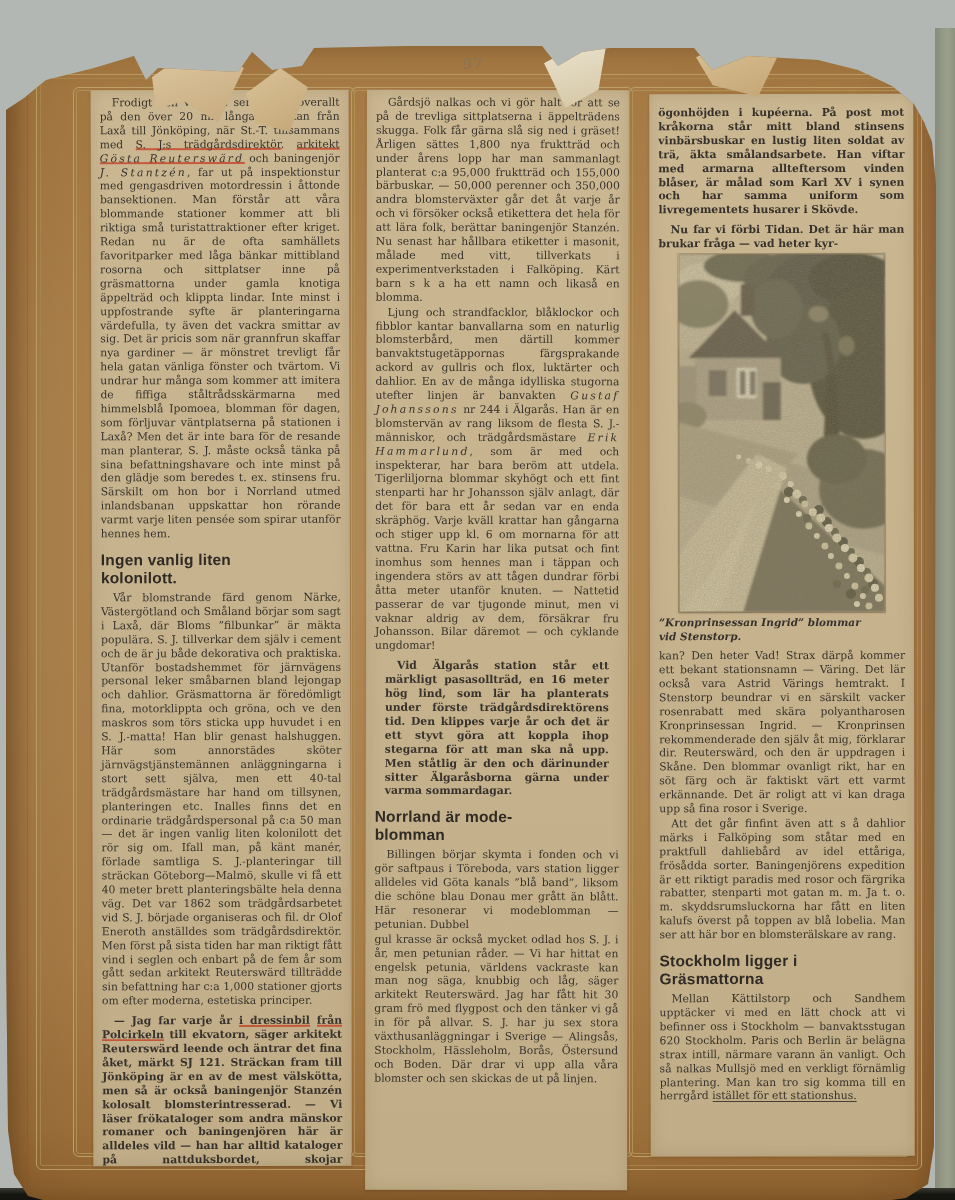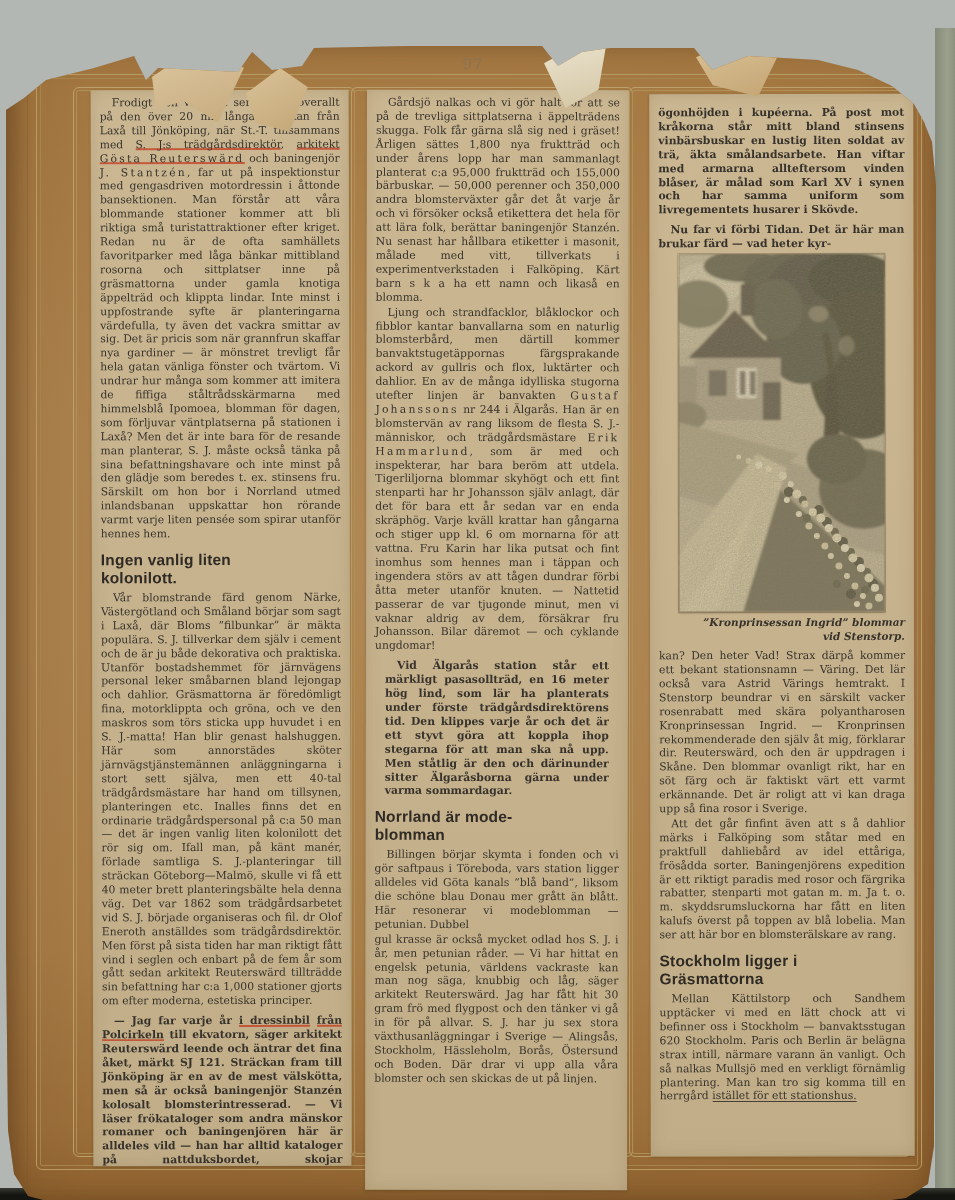--- a/index.html
+++ b/index.html
@@ -53,23 +53,23 @@
   .clipping.c2{left:360px;top:44px;width:262px;height:1100px;transform:rotate(.1deg);}
   .clipping.c3{left:644px;top:48px;width:264px;height:1062px;transform:rotate(-.08deg);}
   .col-body{width:100%;height:100%;}
   
   .para{font-size:10.8px;line-height:13.9px;text-align:justify;text-indent:12px;margin:0 0 1px;}
   .para.bold{font-weight:700;margin-top:6px;}
   .para.noindent{text-indent:0;}
   .para.inset{padding:0 10px;}
   .head{font:700 15.5px/17.5px "Liberation Sans",sans-serif;letter-spacing:.2px;
     color:#2f2a24;margin:10px 0 5px;white-space:pre-line;}
-  .caption{font:italic 700 10.5px/14px "DejaVu Serif",serif;text-align:right;
+  .caption{font:italic 700 10.5px/14px "DejaVu Serif",serif;text-align:left;
     white-space:pre-line;margin:3px 0 6px;}
-  .ls{letter-spacing:2.2px;}
+  .ls{letter-spacing:2.2px;font-style:italic;}
   .u-red{background-image:linear-gradient(rgba(197,64,36,.8),rgba(197,64,36,.8));
     background-size:100% 2px;background-position:0 96%;background-repeat:repeat-x;}
   .u-dark{background-image:linear-gradient(rgba(50,44,36,.85),rgba(50,44,36,.85));
     background-size:100% 1.5px;background-position:0 98%;background-repeat:repeat-x;}
   
   .photo-block{margin:3px auto 2px;width:206px;height:358px;
     box-shadow:0 0 0 1px rgba(90,75,50,.35), 0 1px 2px rgba(70,45,20,.3);}
   
   .flap{position:absolute;filter:drop-shadow(0 2px 2px rgba(80,55,30,.45));}
   .flap-a{left:138px;top:2px;width:100px;height:76px;
@@ -115,21 +115,21 @@
         <p class="para bold inset">Vid Älgarås station står ett märkligt pasasollträd, en 16 meter hög lind, som lär ha planterats under förste trädgårdsdirektörens tid. Den klippes varje år och det är ett styvt göra att koppla ihop stegarna för att man ska nå upp. Men ståtlig är den och därinunder sitter Älgaråsborna gärna under varma sommardagar.</p>
         <h2 class="head">Norrland är mode-
 blomman</h2>
         <p class="para">Billingen börjar skymta i fonden och vi gör saftpaus i Töreboda, vars station ligger alldeles vid Göta kanals ”blå band”, liksom die schöne blau Donau mer grått än blått. Här resonerar vi modeblomman — petunian. Dubbel</p>
         <p class="para noindent">gul krasse är också mycket odlad hos S. J. i år, men petunian råder. — Vi har hittat en engelsk petunia, världens vackraste kan man nog säga, knubbig och låg, säger arkitekt Reuterswärd. Jag har fått hit 30 gram frö med flygpost och den tänker vi gå in för på allvar. S. J. har ju sex stora växthusanläggningar i Sverige — Alingsås, Stockholm, Hässleholm, Borås, Östersund och Boden. Där drar vi upp alla våra blomster och sen skickas de ut på linjen.</p>
       </div>
   </div>
   <div class="clipping c3">
     <div class="col-body">
         <p class="para bold noindent">ögonhöjden i kupéerna. På post mot kråkorna står mitt bland stinsens vinbärsbuskar en lustig liten soldat av trä, äkta smålandsarbete. Han viftar med armarna allteftersom vinden blåser, är målad som Karl XV i synen och har samma uniform som livregementets husarer i Skövde.</p>
-        <p class="para bold">Nu far vi förbi Tidan. Det är här man brukar färd — vad heter kyr-</p>
+        <p class="para bold">Nu far vi förbi Tidan. Det är här man brukar fråga — vad heter kyr-</p>
         <figure class="photo-block" style="margin:3px auto 2px;">
     <svg viewBox="0 0 206 358" width="206" height="358" role="img">
       <defs>
         <filter id="ph-soft">
                 <feGaussianBlur stdDeviation="0.9"></feGaussianBlur>
               </filter>
         <filter id="ph-grain" x="0%" y="0%" width="100%" height="100%">
           <feTurbulence type="fractalNoise" baseFrequency="0.75" numOctaves="2" stitchTiles="stitch"></feTurbulence>
           <feColorMatrix type="matrix" values="0 0 0 0 0.22  0 0 0 0 0.20  0 0 0 0 0.15  0.7 0.7 0.7 0 -0.45"></feColorMatrix>
         </filter>

